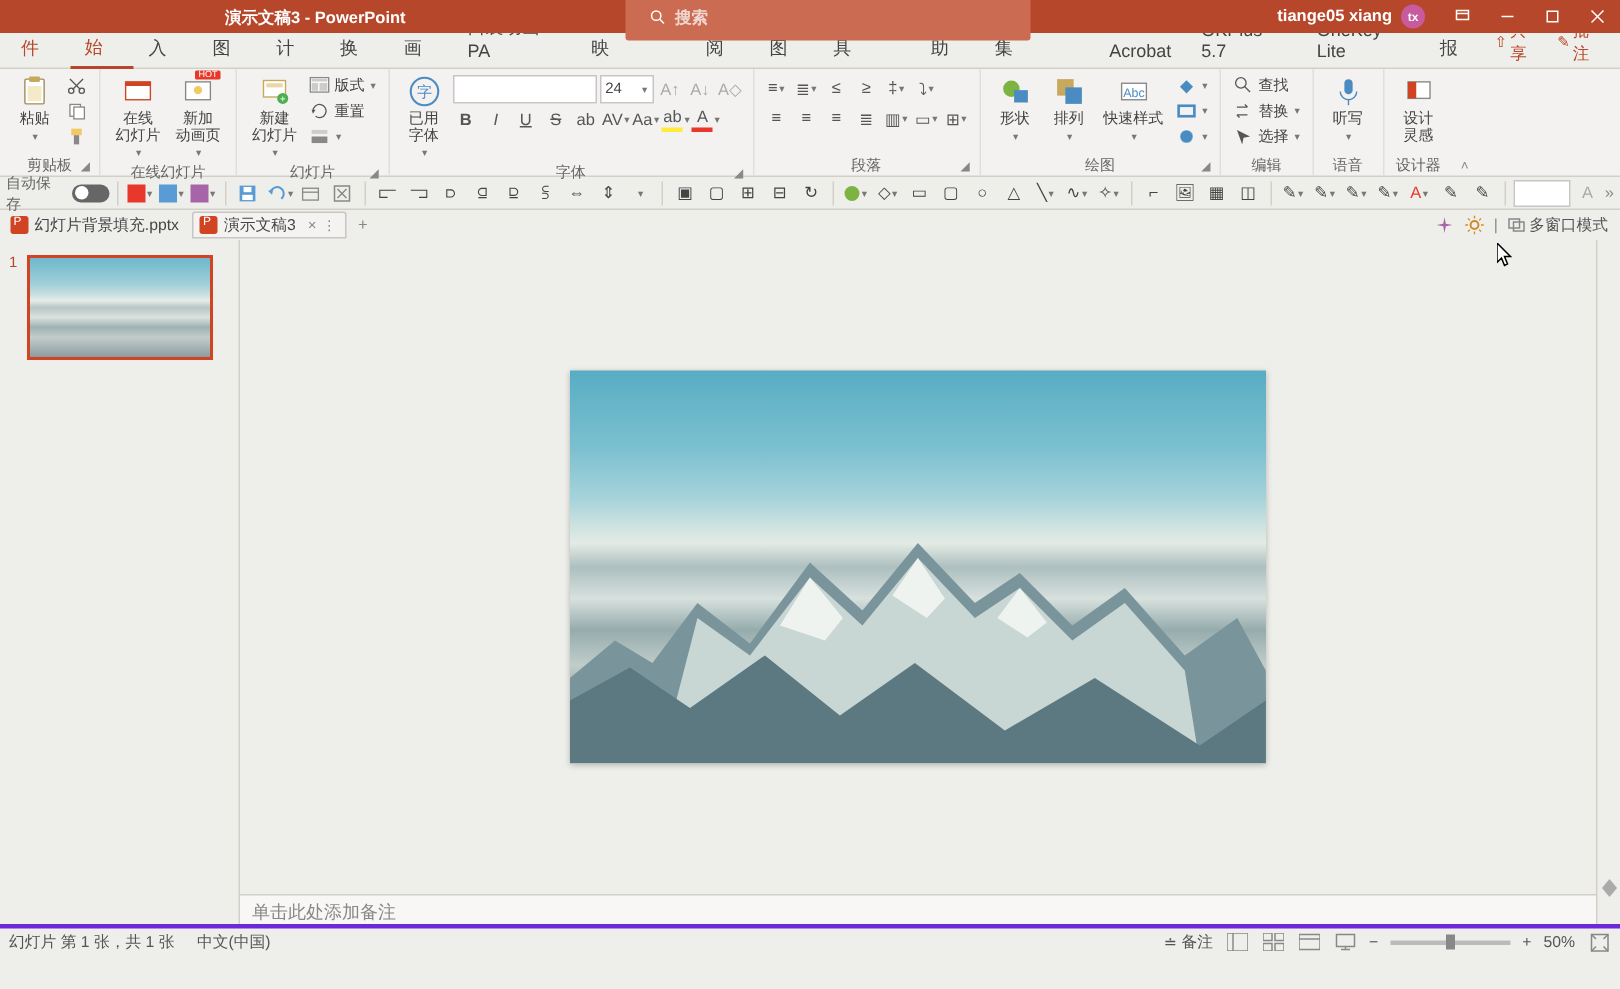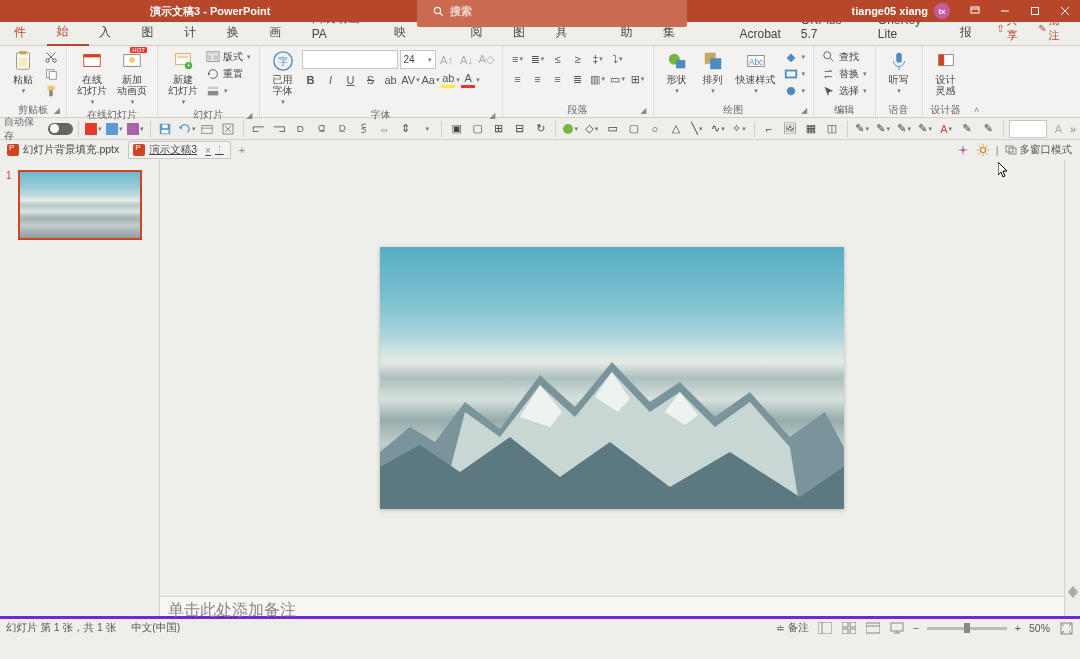--- a/index.html
+++ b/index.html
@@ -51,38 +51,38 @@
 .qat .toggle { width:26px; height:12px; border-radius:6px; background:#666; position:relative; }
 .qat .toggle::after { content:""; position:absolute; width:9px; height:9px; border-radius:50%; background:#fff; top:1.5px; left:2px; }
 .qat .combo { width:40px; height:18px; background:#fff; border:1px solid #c8c6c4; }
 .qat .right { margin-left:auto; display:flex; align-items:center; gap:2px; }
 
 
 .doctabs { height:20px; background:#eeeeea; display:flex; align-items:center; padding:0 2px; gap:2px; }
 .doctab { height:18px; display:flex; align-items:center; gap:4px; padding:0 6px 0 4px; font-size:10.5px; border:1px solid transparent; border-radius:2px 2px 0 0; }
 .doctab .ppticon { width:12px; height:12px; background:#d04424; border-radius:2px; position:relative; }
 .doctab .ppticon::after{ content:"P"; color:#fff; font-size:8px; position:absolute; left:2px; top:-1px; }
-.doctab.active { background:#f5f3f1; border-color:#c8c6c4;text-decoration:underline; }
+.doctab.active { background:#f5f3f1; border-color:#c8c6c4; }
 .doctab .close { font-size:10px; color:#888; margin-left:4px;}
 .doctab .pin { font-size:9px; color:#888;}
 .addtab { width:18px; height:18px; display:flex; align-items:center; justify-content:center; color:#888; }
 .doctabs .right { margin-left:auto; display:flex; align-items:center; gap:6px; padding-right:6px; font-size:10.5px; color:#555;}
 .doctabs .right .ic { width:14px; height:14px; }
 
 
 .main { display:flex; height:456px; }
 .thumbs { width:160px; background:#eeeeea; padding:10px 6px; border-right:1px solid #d4d0c8; }
 .thumb { display:flex; gap:6px; }
 .thumb .num { font-size:10px; color:#b7472a; }
 .thumb .slide { width:124px; height:70px; border:2px solid #d04424; background:linear-gradient(to bottom,#6eb8cb 0%,#9fcfd9 26%,#c9dfe0 37%,#e6ece7 43%,#b8c6c6 50%,#d9e2df 60%,#9fb2b3 70%,#c3cccb 80%,#8c9da0 100%); }
 .editor { flex:1; background:#eeeeea; position:relative; display:flex; flex-direction:column; }
 .canvas-wrap { flex:1; display:flex; align-items:center; justify-content:center; }
 .slide-canvas { width:464px; height:262px; background:linear-gradient(to bottom,#57adc3 0%,#7cc0d0 20%,#a8d4db 33%,#d0e3e0 40%,#e3ebe4 44%,#adbfbf 50%,#d7e1de 58%,#96acac 66%,#c0cdca 75%,#8ba0a2 85%,#b9c5c2 100%); box-shadow:0 1px 4px rgba(0,0,0,.25); position:relative; overflow:hidden;}
 .mtn { position:absolute; bottom:0; left:0; right:0; height:58%; }
-.notes { height:20px; border-top:1px solid #d4d0c8; background:#f8f7f5; padding:3px 8px; font-size:16px; color:#888; }
+.notes { height:20px; border-top:1px solid #d4d0c8; background:#f8f7f5; padding:3px 8px; font-size:12px; color:#888; }
 .vscroll { width:16px; background:#eeeeea; border-left:1px solid #d4d0c8; position:relative;}
 .vscroll .thumb-sb{ position:absolute; bottom:18px; left:3px; width:10px; height:12px; display:flex; flex-direction:column; justify-content:space-between;}
 .vscroll .arr{width:10px;height:6px;}
 
 
 .status { height:21px; background:#eeeeea; border-top:3px solid #6d28d9; display:flex; align-items:center; padding:0 6px; font-size:10.5px; color:#555; gap:15px; }
 .status .right { margin-left:auto; display:flex; align-items:center; gap:8px; }
 .status .icbtn { width:16px; height:16px; display:flex; align-items:center; justify-content:center; }
 .zoom-slider { width:80px; height:3px; background:#bbb; position:relative; }
 .zoom-slider::after { content:""; position:absolute; width:6px; height:10px; background:#888; top:-4px; left:37px; }

